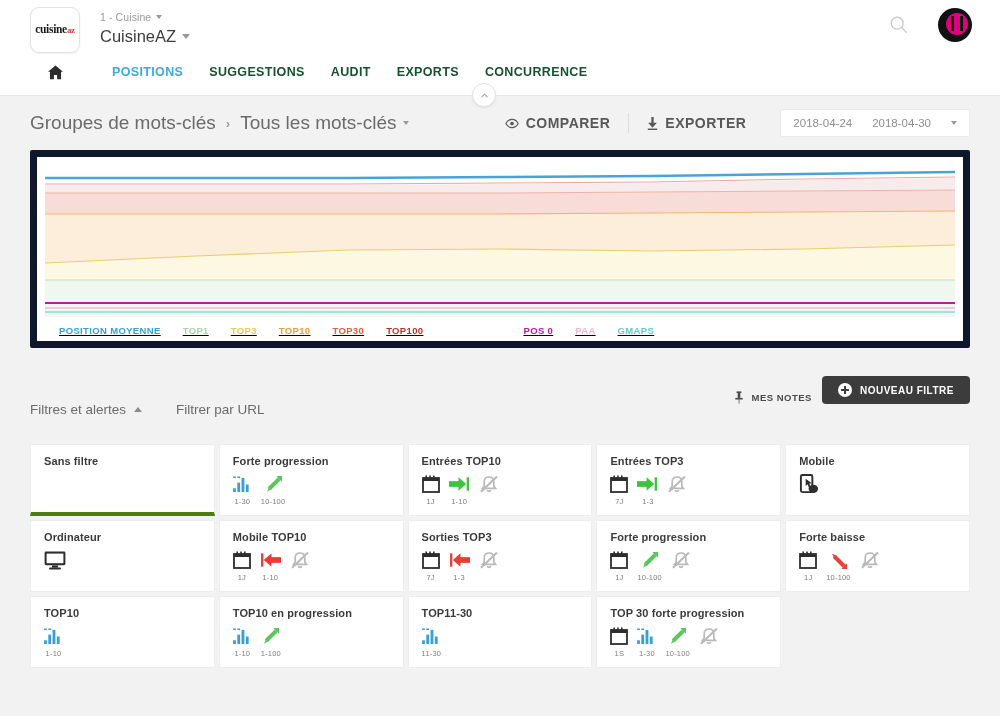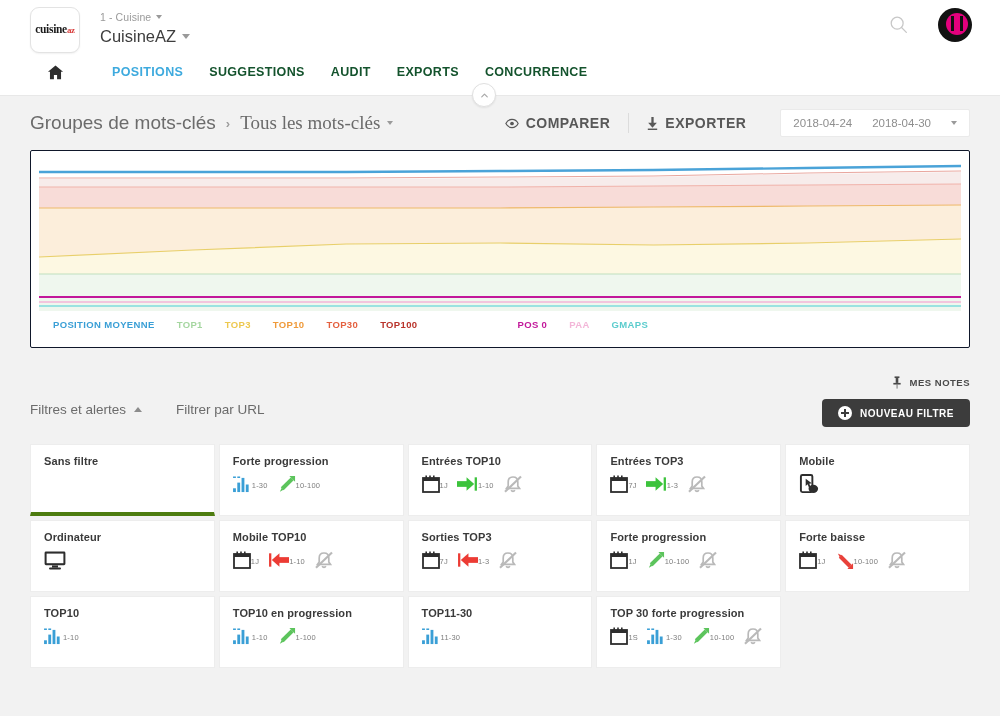--- a/index.html
+++ b/index.html
@@ -95,40 +95,40 @@
   
   .content { padding: 0 30px; }
 
   .toolbar {
     height: 54px; display: flex; align-items: center;
     justify-content: space-between;
   }
   .breadcrumb { display: flex; align-items: center; gap: 10px; }
   .bc-item { font-size: 19px; color: #6b6b6b; cursor: pointer; }
   .bc-sep { color: #9c9c9c; font-size: 13px; font-weight: bold; }
-  .bc-drop { display: flex; align-items: center; gap: 7px; cursor: pointer; font-family: Liberation Serif, serif; }
+  .bc-drop { display: flex; align-items: center; gap: 7px; cursor: pointer; }
 
   .toolbar-right { display: flex; align-items: center; gap: 0; }
   .tb-btn {
     display: flex; align-items: center; gap: 7px;
     font-size: 14px; font-weight: bold; letter-spacing: .5px;
     color: #585858; cursor: pointer; padding: 0 18px;
   }
   .tb-divider { width: 1px; height: 20px; background: #dcdcdc; }
   .daterange {
     margin-left: 16px; background: #fff; border: 1px solid #eaeaea;
     border-radius: 2px; height: 28px; display: flex; align-items: center;
     gap: 20px; padding: 0 12px; cursor: pointer;
   }
   .daterange span { font-size: 11.5px; color: #8e8e8e; }
 
   
   .chart-card {
-    background: #fff; border: 1px solid #0f172a; border-radius: 2px;
-    height: 198px; padding: 10px 8px 0 8px; position: relative;
+    background: #fff; border: 7px solid #0f172a; border-radius: 2px;
+    height: 198px; padding: 10px 8px 0 8px; position: relative; text-decoration: underline;
   }
   .chart-svg { display: block; width: 100%; height: 150px; }
   .legend {
     display: flex; align-items: center; padding: 8px 0 0 14px; gap: 0;
   }
   .legend-item {
     font-size: 9.5px; font-weight: bold; letter-spacing: .35px;
     cursor: pointer; margin-right: 22px; white-space: nowrap;
   }
   .legend-spacer { width: 78px; }
@@ -136,21 +136,21 @@
   
   .filterbar {
     margin-top: 28px; display: flex; align-items: flex-start;
     justify-content: space-between; height: 62px;
   }
   .fb-left { display: flex; align-items: center; gap: 34px; padding-top: 8px; margin-top: 18px; }
   .fb-link {
     font-size: 13.5px; color: #6b6b6b; cursor: pointer;
     display: flex; align-items: center; gap: 8px;
   }
-  .fb-right { display: flex; flex-direction: column; align-items: flex-end; gap: 10px; }
+  .fb-right { display: flex; flex-direction: row; align-items: flex-end; gap: 10px; }
   .notes-btn {
     display: flex; align-items: center; gap: 8px; cursor: pointer;
     font-size: 9.5px; font-weight: bold; letter-spacing: .5px; color: #4a4a4a;
   }
   .new-filter-btn {
     background: #3c3c3c; color: #fff; border-radius: 4px;
     height: 28px; display: flex; align-items: center; gap: 8px;
     padding: 0 16px; cursor: pointer;
     font-size: 10px; font-weight: bold; letter-spacing: .5px;
   }
@@ -173,21 +173,21 @@
     background: #fff; border: 1px solid #ededed;
     height: 72px; padding: 10px 13px 0 13px;
     position: relative; cursor: pointer;
   }
   .fcard.active { border-bottom: 4px solid #4d7c0f; height: 72px; }
   .fcard-title {
     font-size: 11px; font-weight: bold; color: #3a3a3a;
     letter-spacing: .1px; white-space: nowrap;
   }
   .fcard-icons { display: flex; align-items: flex-end; gap: 9px; margin-top: 7px; }
-  .ic-wrap { display: flex; flex-direction: row; align-items: center; }
+  .ic-wrap { display: flex; flex-direction: column; align-items: center; }
   .ic-glyph { height: 20px; display: flex; align-items: center; justify-content: center; }
   .ic-label {
     font-size: 7.5px; color: #7d7d7d; margin-top: 3px; white-space: nowrap;
     letter-spacing: .2px;
   }
   .ic-label.blank { visibility: hidden; }
 </style>
 </head>
 <body>
 

